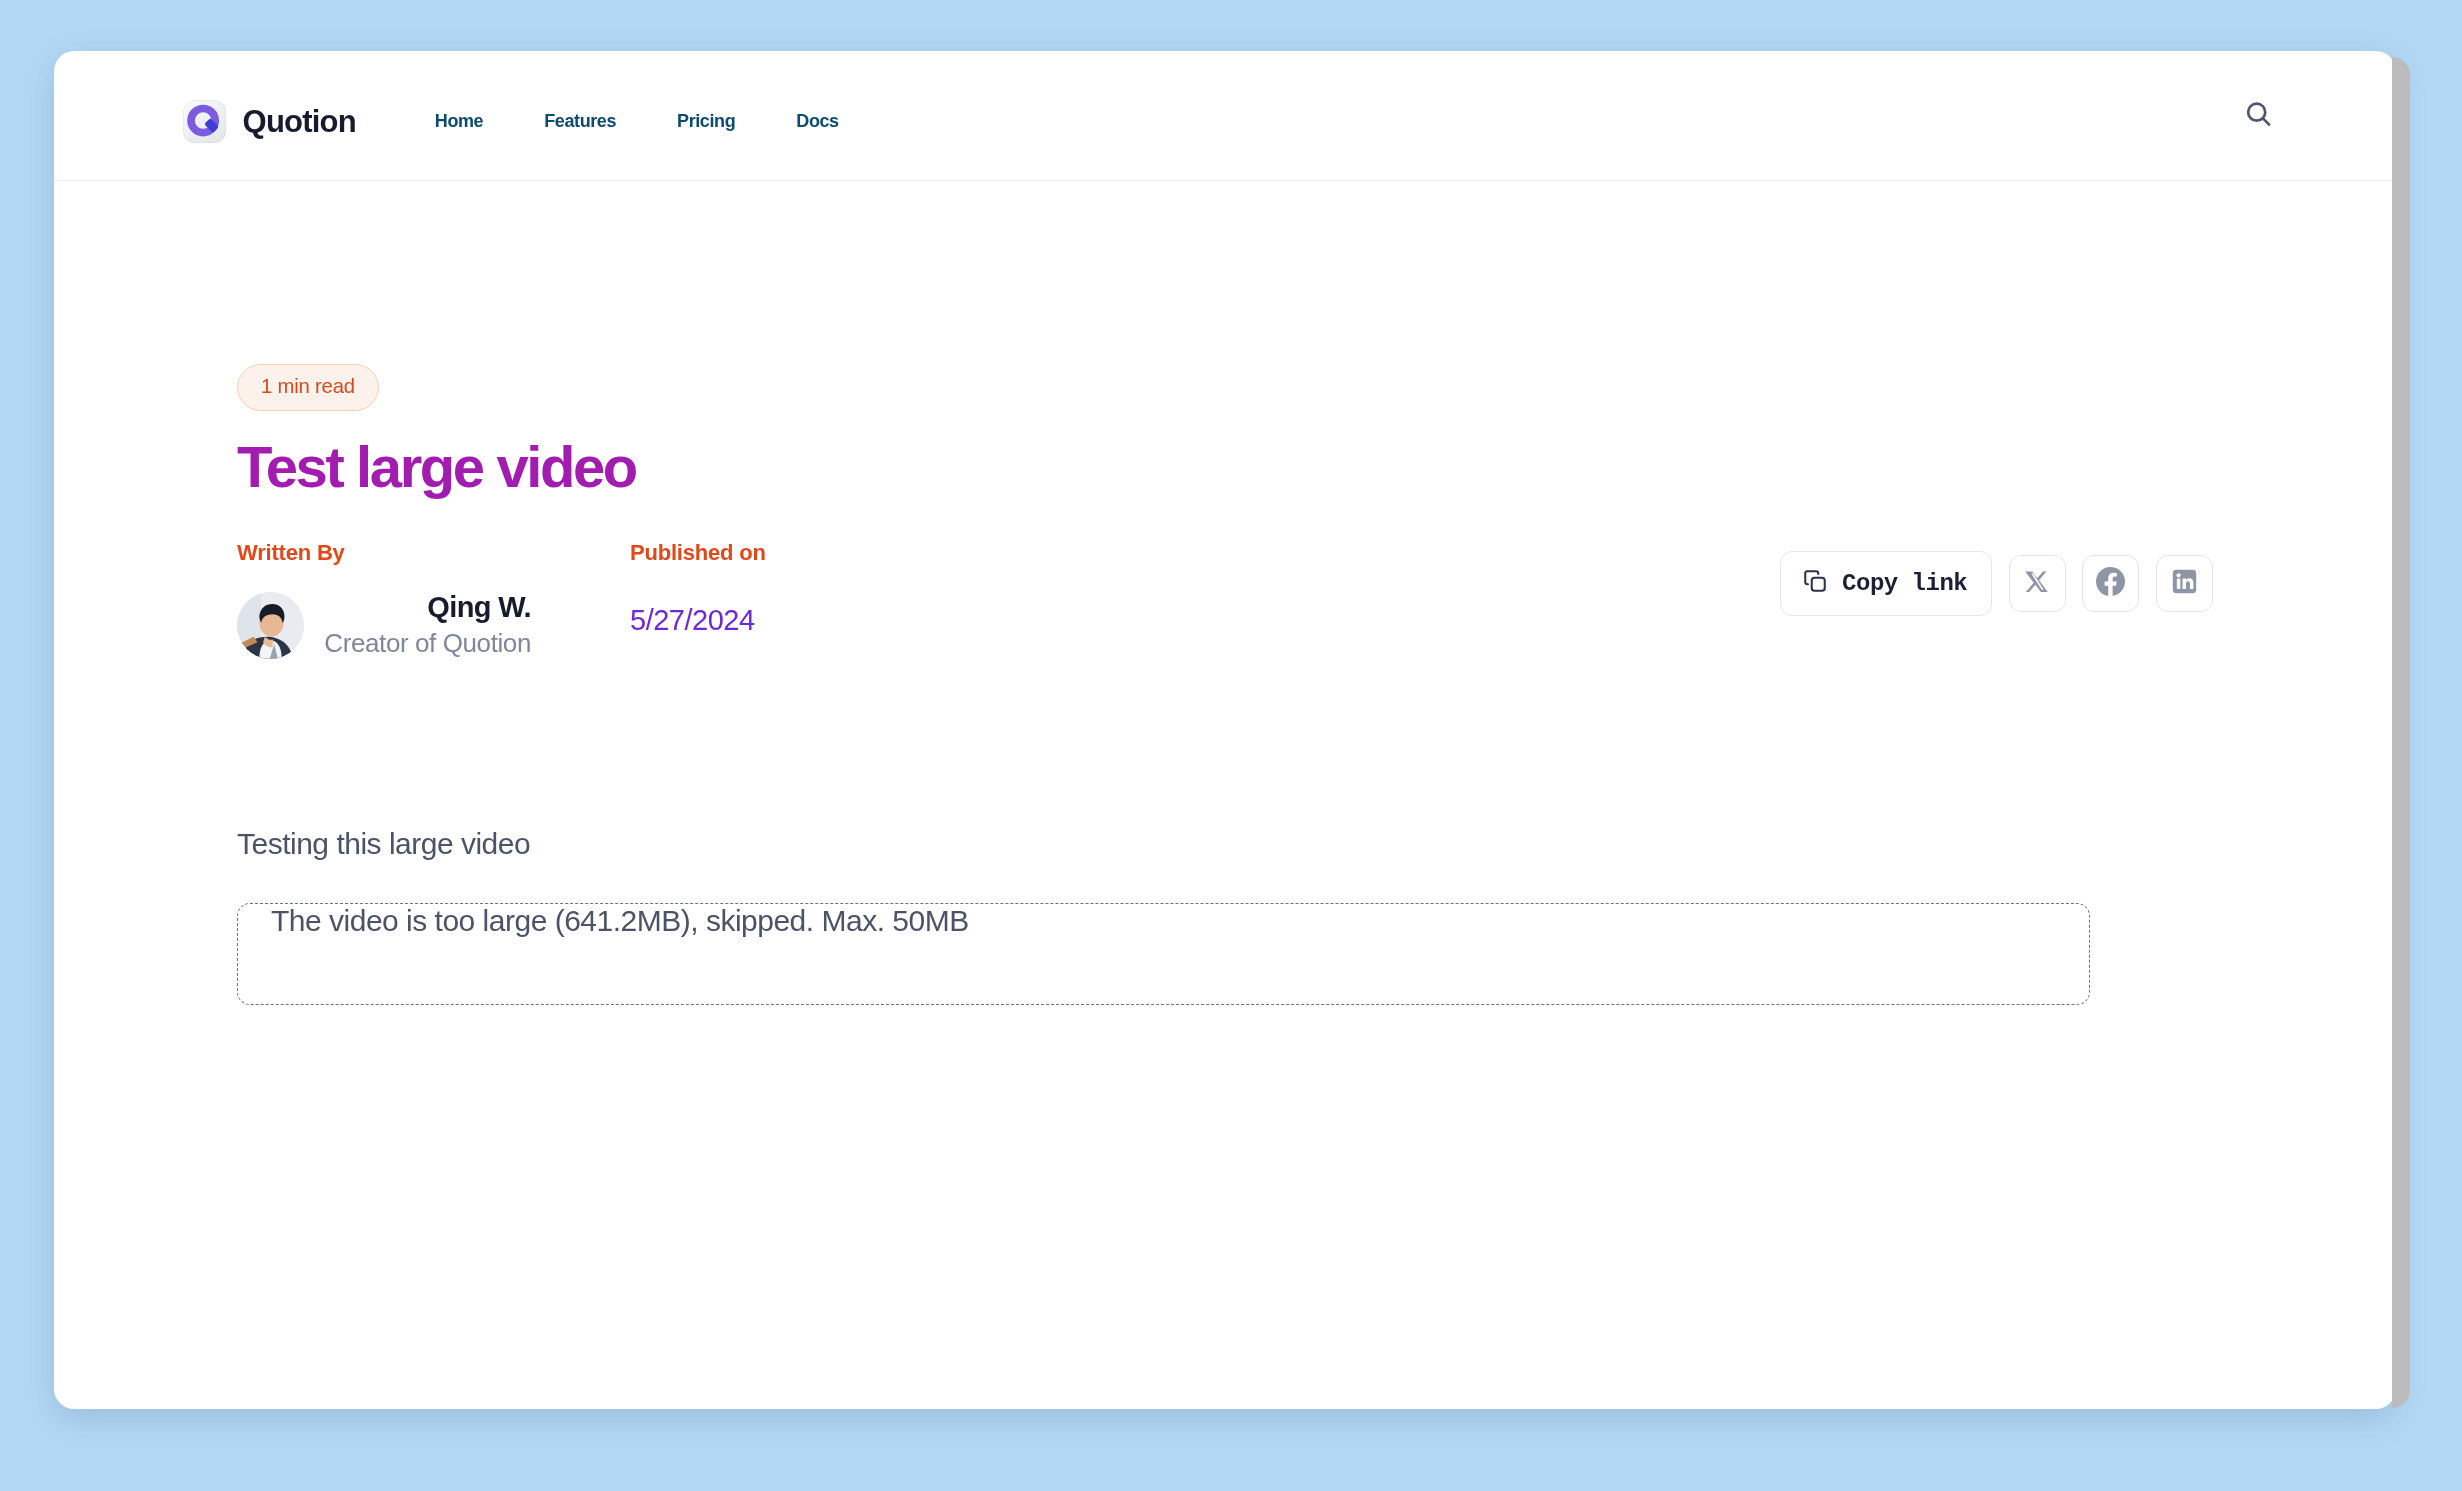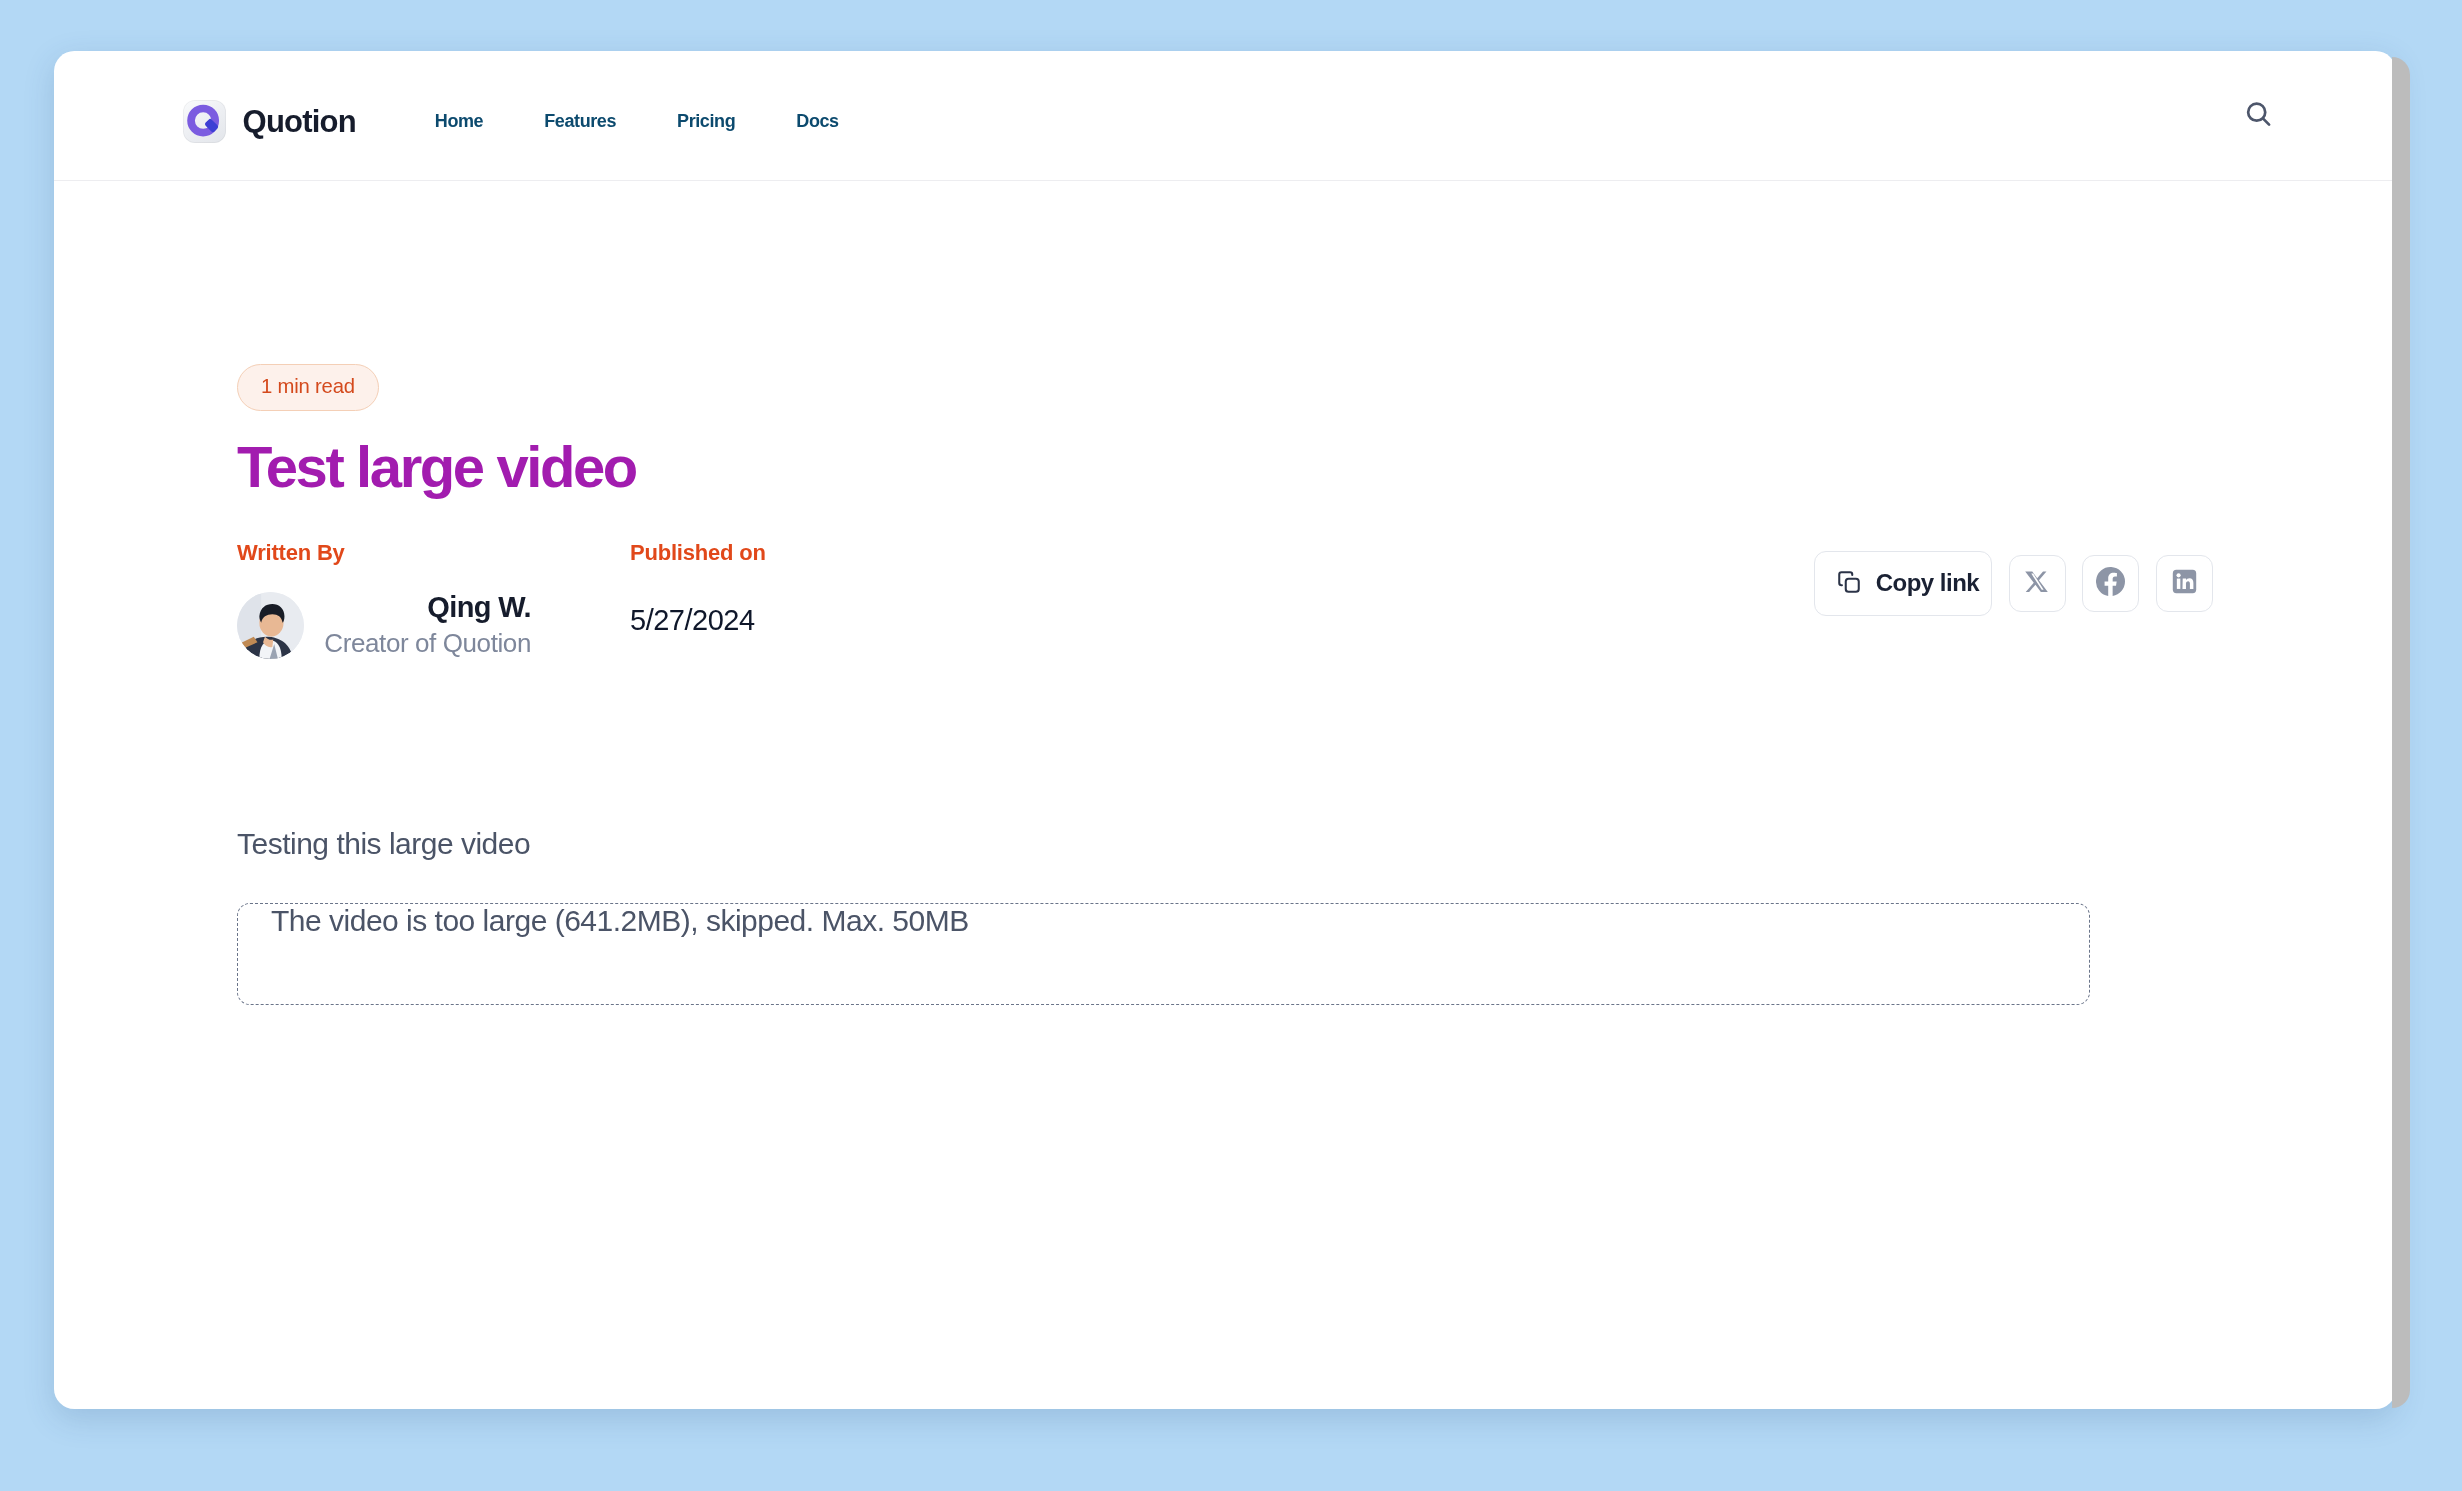--- a/index.html
+++ b/index.html
@@ -186,45 +186,45 @@
     font-weight: 400;
     color: #7e879b;
     letter-spacing: -0.4px;
     line-height: 1.3;
     margin-top: 1.8px;
   }
 
   .publish-date {
     margin-top: 38px;
     font-size: 29px;
-    color: #0f172a;
+    color: #6d28d9;
     letter-spacing: -0.5px;
   }
 
   
   .share-cluster {
     position: absolute;
     right: 183px;
     top: 10.2px;
     display: flex;
     align-items: center;
     gap: 16.6px;
   }
 
   .copy-link-btn {
     height: 65px;
     display: flex;
     align-items: center;
     gap: 14px;
-    padding: 0 12px 0 21px;
+    padding: 0 24px 0 21px;
     border: 0.9px solid #e3e6ec;
     border-radius: 12px;
     background: #fff;
     cursor: pointer;
-    font-family: Liberation Sans, sans-serif;
+    font-family: Liberation Mono, monospace;
   }
 
   .copy-link-label {
     font-size: 24px;
     font-weight: 700;
     color: #1a2133;
     letter-spacing: -0.5px;
     white-space: nowrap;
   }
 

